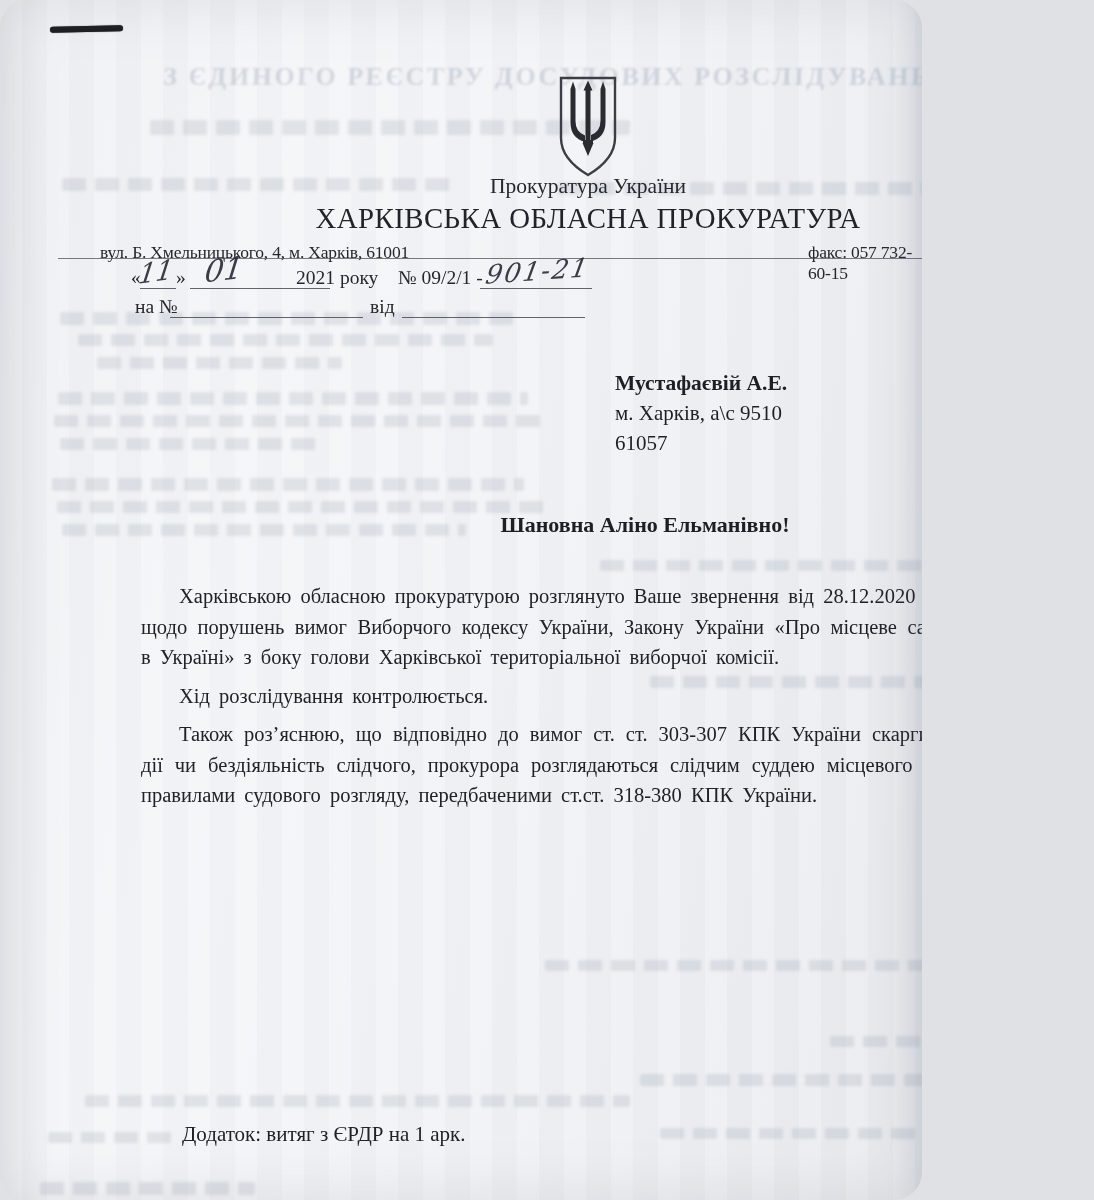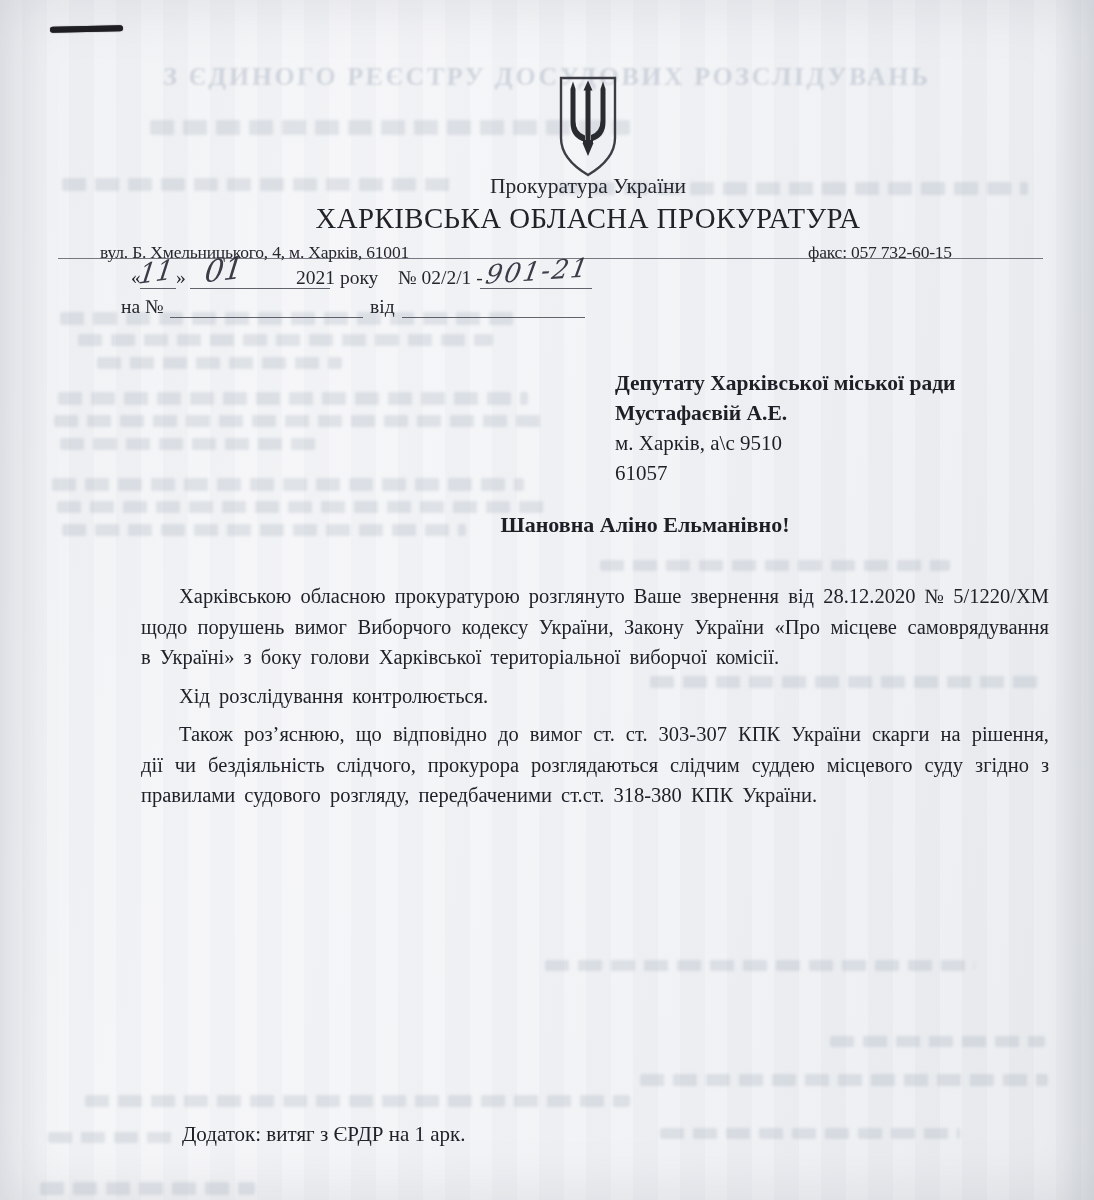--- a/index.html
+++ b/index.html
@@ -1,23 +1,24 @@
 <!DOCTYPE html>
 <html><head>
 <meta charset="utf-8">
 <style>
   html,body{margin:0;padding:0;background:#dfe1e5;}
   .page{
-    position:relative;width:1094px;height:1200px;overflow:hidden;
+    position:relative;width:922px;height:1200px;overflow:hidden;
     background:
       linear-gradient(90deg, rgba(180,186,196,.18) 0, rgba(255,255,255,0) 40px),
       linear-gradient(270deg, rgba(160,168,180,.22) 0, rgba(255,255,255,0) 34px),
       linear-gradient(100deg,#eff0f3 0%,#f5f6f8 28%,#f2f3f6 55%,#edeff2 82%,#e9ebee 100%);
     font-family:"Liberation Serif","DejaVu Serif",serif;
     color:#1f2128;
+    border-radius:28px;
   }
   .streaks{position:absolute;inset:0;pointer-events:none;
     background:repeating-linear-gradient(90deg, rgba(255,255,255,.05) 0 22px, rgba(140,150,162,.04) 22px 47px);}
   .abs{position:absolute;}
   .ghost-heading{
     top:62px;left:0;width:1094px;text-align:center;
     font-weight:bold;font-size:26px;letter-spacing:2.5px;
     color:#8493a9;opacity:.30;filter:blur(1.3px);transform:skewX(-2deg);
     white-space:nowrap;
   }
@@ -95,31 +96,30 @@
   <div class="abs fax">факс: 057 732-60-15</div>
   <div class="abs rule"></div>
 
   <div class="abs printed" style="left:131px;top:267px;">«</div>
   <div class="abs blank" style="left:140px;top:287px;width:36px;"></div>
   <div class="abs hand" style="left:139px;top:256px;font-size:27px;transform:rotate(-8deg) skewX(-16deg);">11</div>
   <div class="abs printed" style="left:176px;top:267px;">»</div>
   <div class="abs blank" style="left:190px;top:287px;width:140px;"></div>
   <div class="abs hand" style="left:205px;top:252px;font-size:30px;transform:rotate(-7deg) skewX(-14deg);">01</div>
   <div class="abs printed" style="left:296px;top:267px;">2021 року</div>
-  <div class="abs printed" style="left:398px;top:267px;">№ 02/2/1 -</div>
+  <div class="abs printed" style="left:398px;top:267px;">№ 09/2/1 -</div>
   <div class="abs blank" style="left:480px;top:287px;width:112px;"></div>
   <div class="abs hand" style="left:486px;top:256px;font-size:26px;letter-spacing:2px;transform:rotate(-4deg) skewX(-14deg);">901-21</div>
 
-  <div class="abs printed" style="left:121px;top:296px;text-align:center;">на №</div>
+  <div class="abs printed" style="left:135px;top:296px;text-align:center;">на №</div>
   <div class="abs blank" style="left:170px;top:316px;width:193px;"></div>
   <div class="abs printed" style="left:370px;top:296px;">від</div>
   <div class="abs blank" style="left:402px;top:316px;width:183px;"></div>
 
   <div class="abs recipient">
-    <div class="b">Депутату Харківської міської ради</div>
     <div class="b">Мустафаєвій А.Е.</div>
     <div>м. Харків, а\с 9510</div>
     <div>61057</div>
   </div>
 
   <div class="abs salutation">Шановна Аліно Ельманівно!</div>
 
   <div class="abs body-text">
     <p>Харківською обласною прокуратурою розглянуто Ваше звернення від 28.12.2020 № 5/1220/ХМ щодо порушень вимог Виборчого кодексу України, Закону України «Про місцеве самоврядування в Україні» з боку голови Харківської територіальної виборчої комісії.</p>
     <p>Хід розслідування контролюється.</p>

